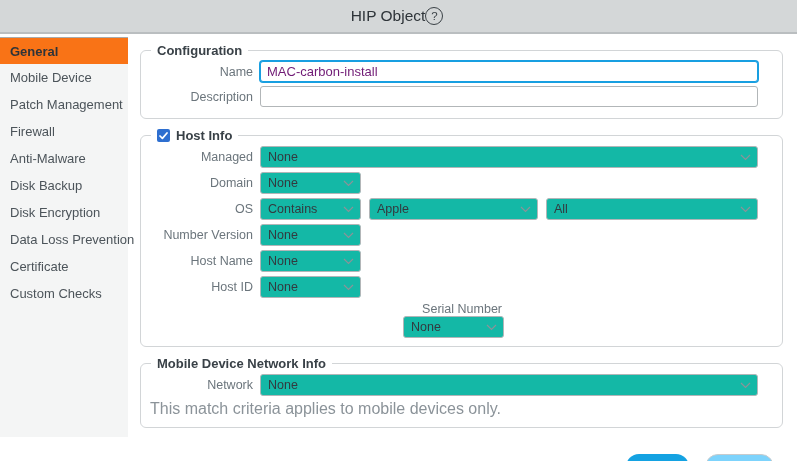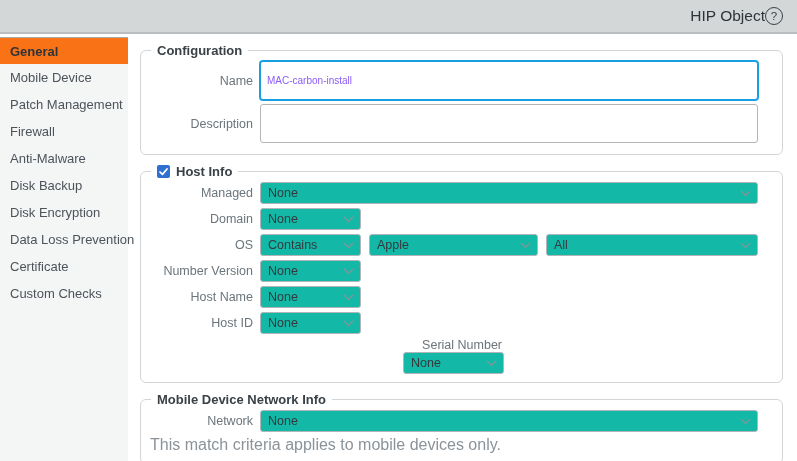--- a/index.html
+++ b/index.html
@@ -11,21 +11,21 @@
     overflow: hidden;
     font-size: 12.5px;
   }
   
   .titlebar {
     height: 34px;
     background: #d4d7d8;
     border-bottom: 2px solid #babec0;
     display: flex;
     align-items: center;
-    justify-content: flex-end;
+    justify-content: center;
     padding: 0 14px 0 11px;
   }
   .titlebar .title {
     font-size: 15.5px;
     color: #2e3439;
   }
   .help-circle {
     width: 18px; height: 18px;
     border: 1.4px solid #3a4146;
     border-radius: 50%;
@@ -98,26 +98,26 @@
     width: 104px;
     flex-shrink: 0;
     text-align: right;
     margin-right: 7px;
     color: #6b757c;
     font-size: 12.5px;
   }
   .ctls { flex: 1; display: flex; gap: 8px; }
   input.text {
     flex: 1;
-    height: 39px;
+    height: 21px;
     border: 1px solid #b2b6b8;
     border-radius: 3px;
     padding: 0 6px;
-    font-size: 10px;
-    color: #8b5cf6;
+    font-size: 13px;
+    color: #701a75;
     font-family: "Liberation Sans", sans-serif;
     outline: none;
   }
   input.text.focused {
     border: 1px solid #189fe1;
     box-shadow: 0 0 0 1px #189fe1;
   }
   .select {
     height: 22px;
     border: 1px solid #b2b6b8;

